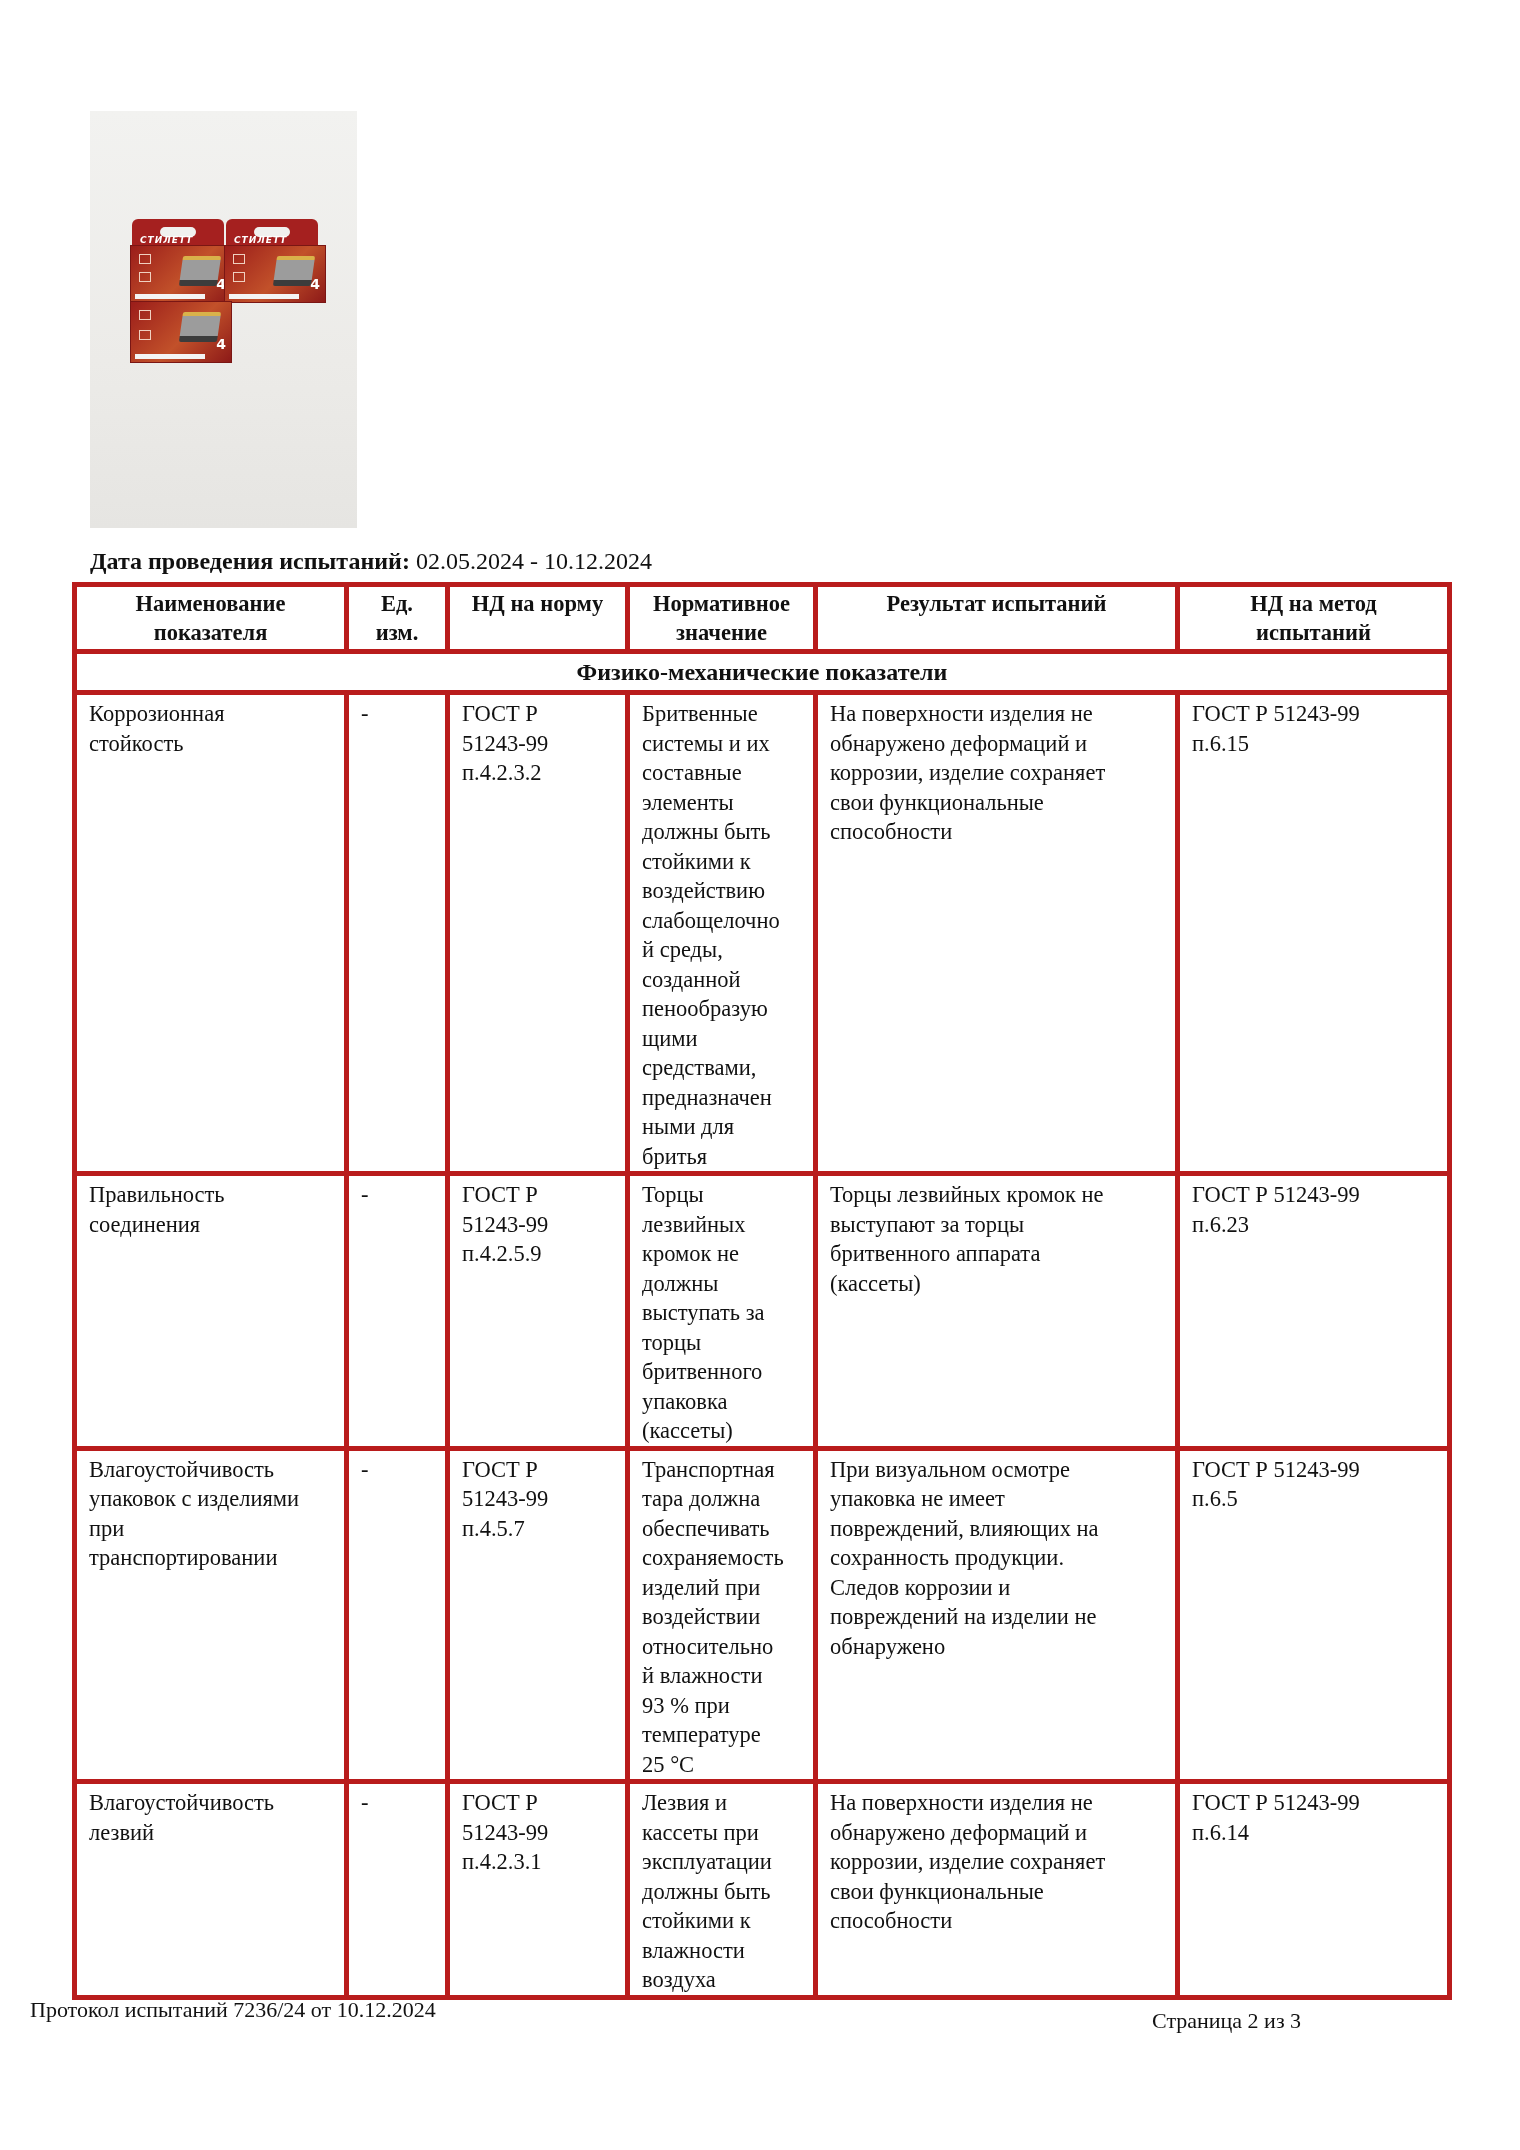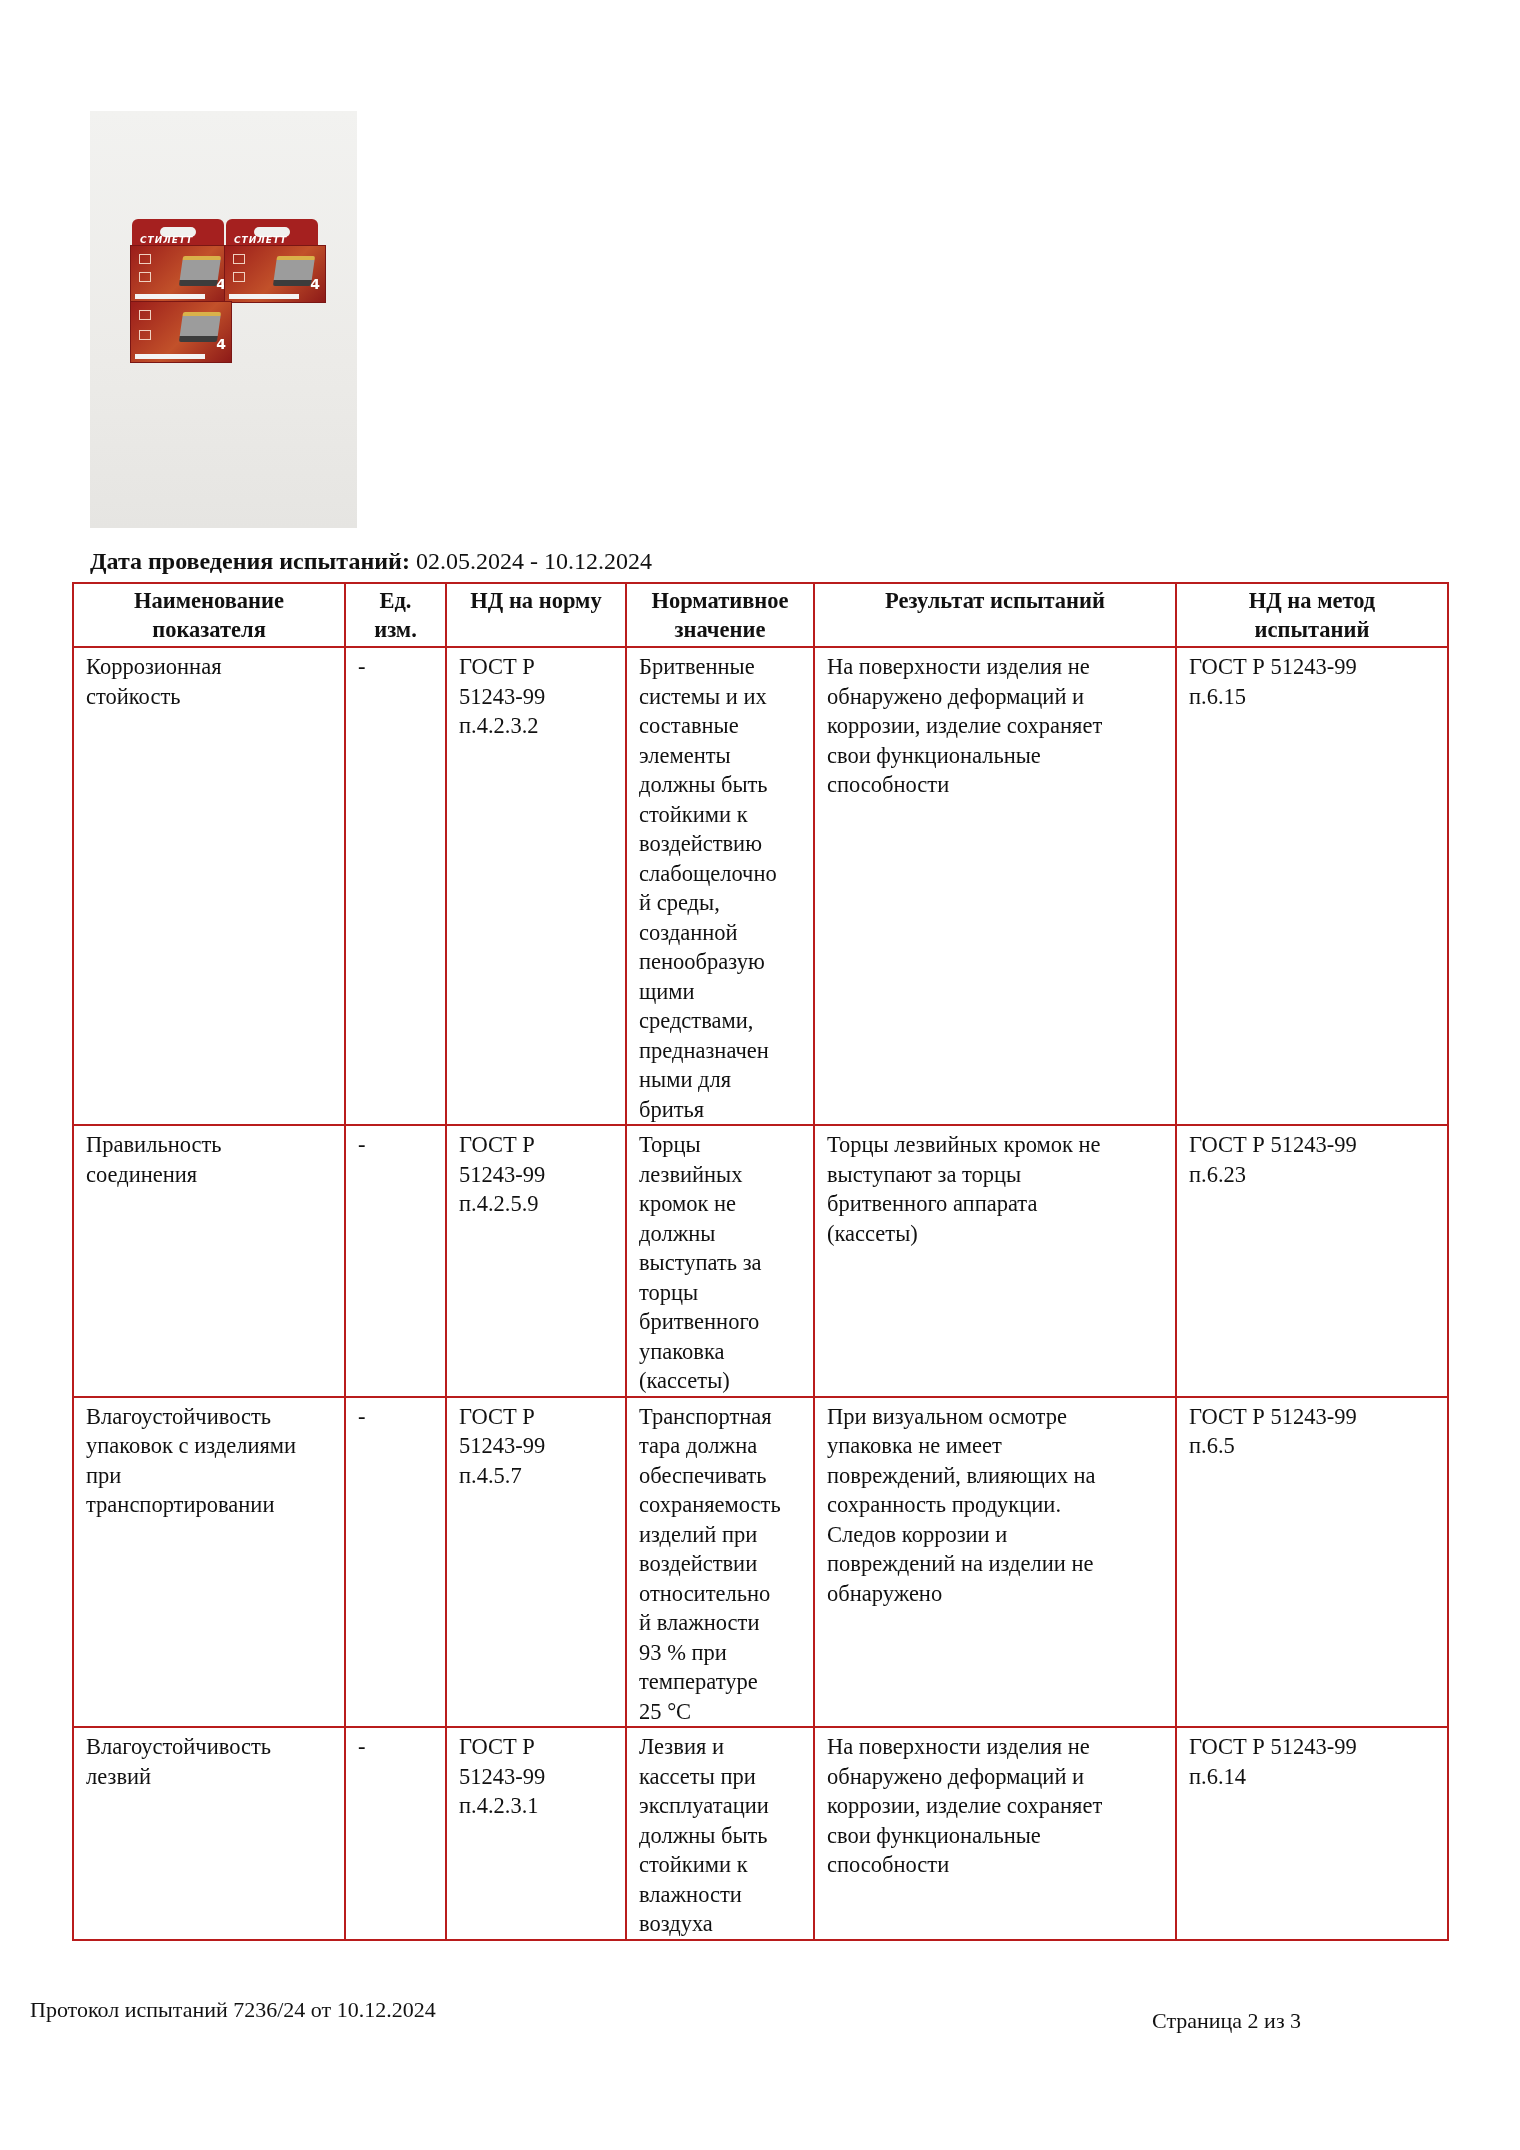--- a/index.html
+++ b/index.html
@@ -49,21 +49,21 @@
     position: absolute; left: 90px; top: 548px; font-size: 24px; white-space: nowrap;
   }
   .title b { font-weight: bold; text-align: right; }
 
   table.protocol {
     position: absolute; left: 72px; top: 582px; width: 1375px;
     border-collapse: collapse; table-layout: fixed;
     font-size: 22.5px; line-height: 29.5px;
   }
   table.protocol th, table.protocol td {
-    border: 2px solid #b91c1c; vertical-align: top; padding: 0 10px 0 12px;
+    border: 5px solid #b91c1c; vertical-align: top; padding: 0 10px 0 12px;
     text-align: left; font-weight: normal;
   }
   table.protocol th {
     font-weight: bold; text-align: center; height: 60px; padding: 2px 6px 0;
     line-height: 29px;
   }
   table.protocol td.section {
     text-align: center; font-weight: bold; font-size: 24px; height: 36px; line-height: 36px; padding: 0;
   }
   table.protocol td { padding-top: 4px; }
@@ -142,20 +142,23 @@
 изм.</th>
       <th class="ws" style="vertical-align:top;">НД на норму</th>
       <th class="ws">Нормативное
 значение</th>
       <th class="ws" style="vertical-align:top;">Результат испытаний</th>
       <th class="ws">НД на метод
 испытаний</th>
     </tr>
   </thead>
   <tbody>
+    <tr>
+      <td class="section" colspan="6">Физико-механические показатели</td>
+    </tr>
 
     <tr style="height:477px;">
       <td class="ws">Коррозионная
 стойкость</td>
       <td class="ws">-</td>
       <td class="ws">ГОСТ Р
 51243-99
 п.4.2.3.2</td>
       <td class="ws">Бритвенные
 системы и их

